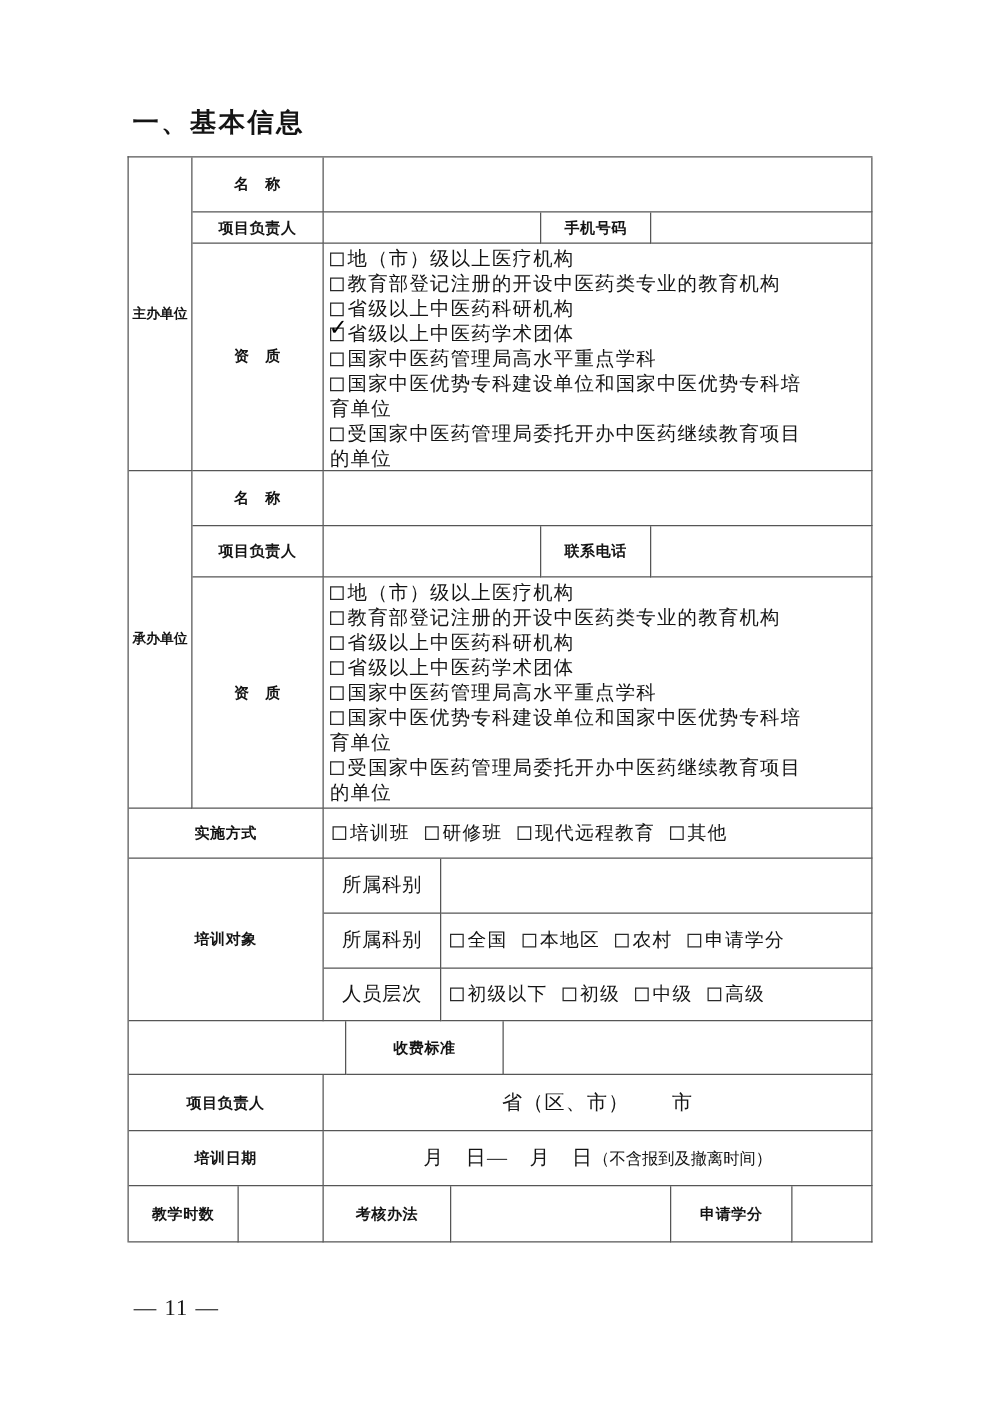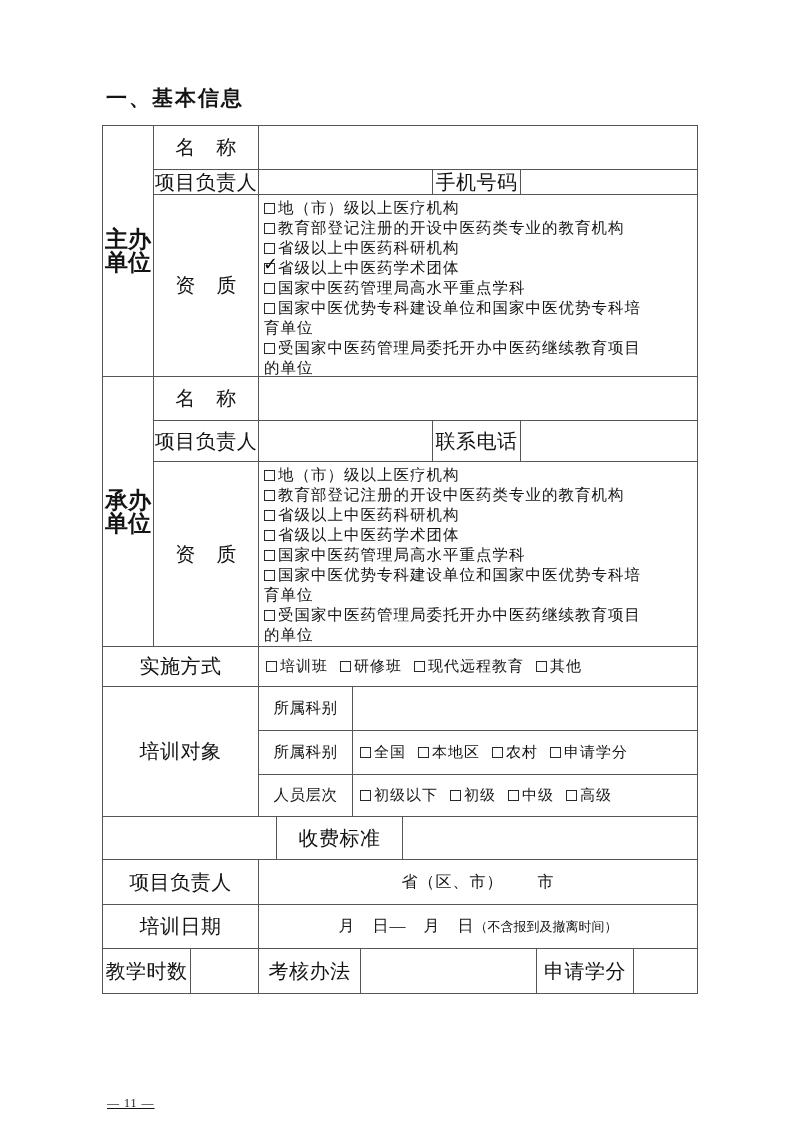--- a/index.html
+++ b/index.html
@@ -16,22 +16,22 @@
   .tbl {
     position:absolute; left:102px; top:125px; width:596px;
     border-top:1.5px solid #565656; border-left:1.5px solid #565656;
   }
   .trow { display:flex; align-items:stretch; }
   .sub  { flex:1 1 auto; display:flex; flex-direction:column; min-width:0; }
   .cell {
     border-right:1.5px solid #565656; border-bottom:1.5px solid #565656;
     display:flex; align-items:center; justify-content:center; overflow:hidden;
   }
-  .flabel { font-weight:normal; font-size:20px; letter-spacing:0.5px; text-align:center; }
-  .glabel { font-weight:bold; font-size:23px; flex-direction:column; line-height:23px; text-align:center; }
+  .flabel { font-weight:bold; font-size:12px; letter-spacing:0.5px; text-align:center; }
+  .glabel { font-weight:bold; font-size:11px; flex-direction:row; line-height:23px; text-align:center; }
   .slabel { font-weight:normal; font-size:15.5px; letter-spacing:0.5px; }
   .flex1 { flex:1 1 auto; min-width:0; }
   
   .wa  { flex:0 0 51px; }  .wb  { flex:0 0 105px; } .wab { flex:0 0 156px; }
   .wv1 { flex:0 0 174px; } .wph { flex:0 0 88px;text-align:right; }  .wsub{ flex:0 0 94px; }
   .wfee{ flex:0 0 126px; } .wh1 { flex:0 0 88px; }  .wh2 { flex:0 0 68px; }
   .wh3 { flex:0 0 102px; } .wh4 { flex:0 0 176px; } .wh5 { flex:0 0 97px; }
   
   .h44{height:44px} .h25{height:25px} .h182{height:182px} .h41{height:41px}
   .h185{height:185px} .h40{height:40px} .h42{height:42px} .h43{height:43px}
@@ -53,21 +53,21 @@
     border:1.5px solid #2a2a2a; margin-right:3px; position:relative; top:1px;
     background:#fff;
   }
   .cb.checked::after {
     content:"\2713"; position:absolute; left:-2px; top:-10px;
     font-size:18px; font-weight:bold; color:#000;
     font-family:"DejaVu Sans",sans-serif;
   }
   .value-center { justify-content:center; font-size:16px; letter-spacing:1px;font-family:Liberation Serif, serif; }
   .note { font-size:13px; letter-spacing:0; }
-  .page-num { position:absolute; left:107px; top:1096px; font-size:12px; letter-spacing:1px;text-decoration:underline; }
+  .page-num { position:absolute; left:107px; top:1036px; font-size:18px; letter-spacing:1px; }
 </style>
 </head>
 <body>
 
 <div class="doc-title">一、基本信息</div>
 
 <div class="tbl">
 
   <div class="trow">
     <div class="cell glabel wa">

